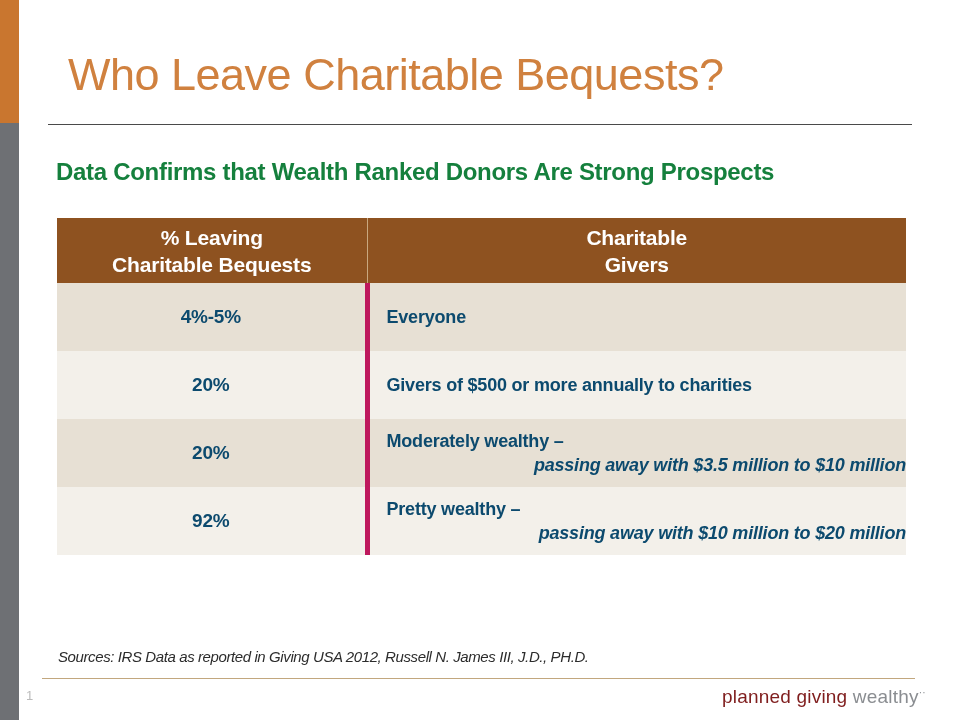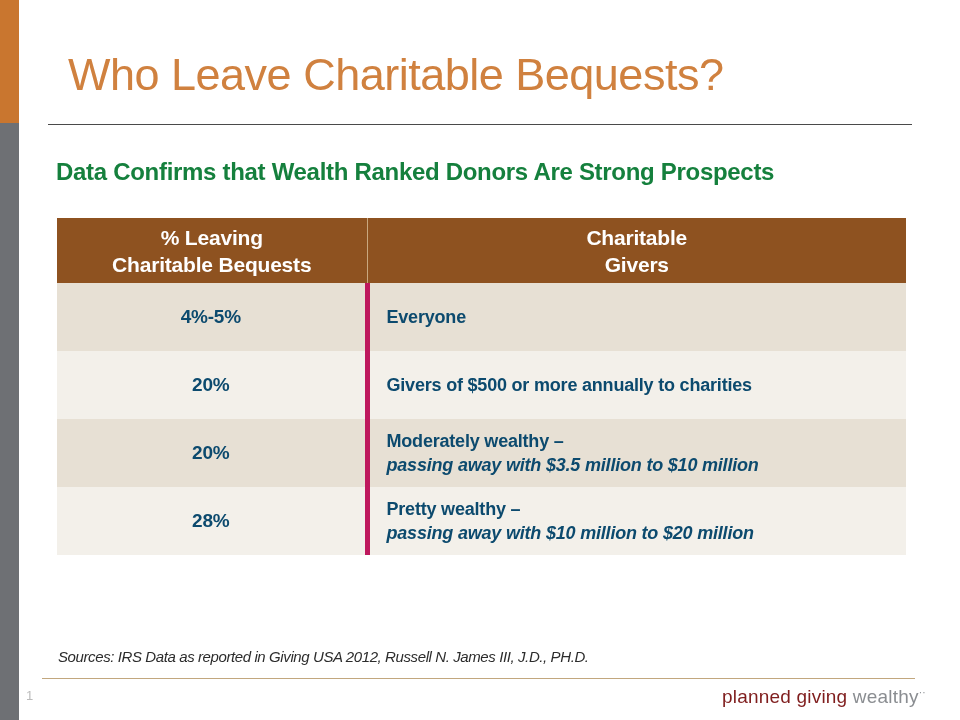--- a/index.html
+++ b/index.html
@@ -122,20 +122,21 @@
   .tbl tbody td.seg {
     border-left: 5px solid #be185d;
     padding-left: 17px;
     font-weight: bold;
     line-height: 24px;
   }
   .seg-sub {
     display: block;
     font-style: italic;
     font-weight: bold;
+    text-align: right;
   }
 
   
   .source {
     position: absolute;
     left: 58px;
     top: 648px;
     font-size: 15px;
     font-style: italic;
     color: #2C2C2C;
@@ -221,21 +222,21 @@
         </td>
       </tr>
       <tr class="row-dark">
         <td class="pct">20%</td>
         <td class="seg">
           <span>Moderately wealthy –</span>
           <span class="seg-sub">passing away with $3.5 million to $10 million</span>
         </td>
       </tr>
       <tr class="row-light">
-        <td class="pct">28%</td>
+        <td class="pct">92%</td>
         <td class="seg">
           <span>Pretty wealthy –</span>
           <span class="seg-sub">passing away with $10 million to $20 million</span>
         </td>
       </tr>
     </tbody>
   </table>
 
   <div class="source">Sources:  IRS Data as reported in Giving USA 2012,  Russell N. James III, J.D., PH.D.</div>
   <div class="footer-rule"></div>

